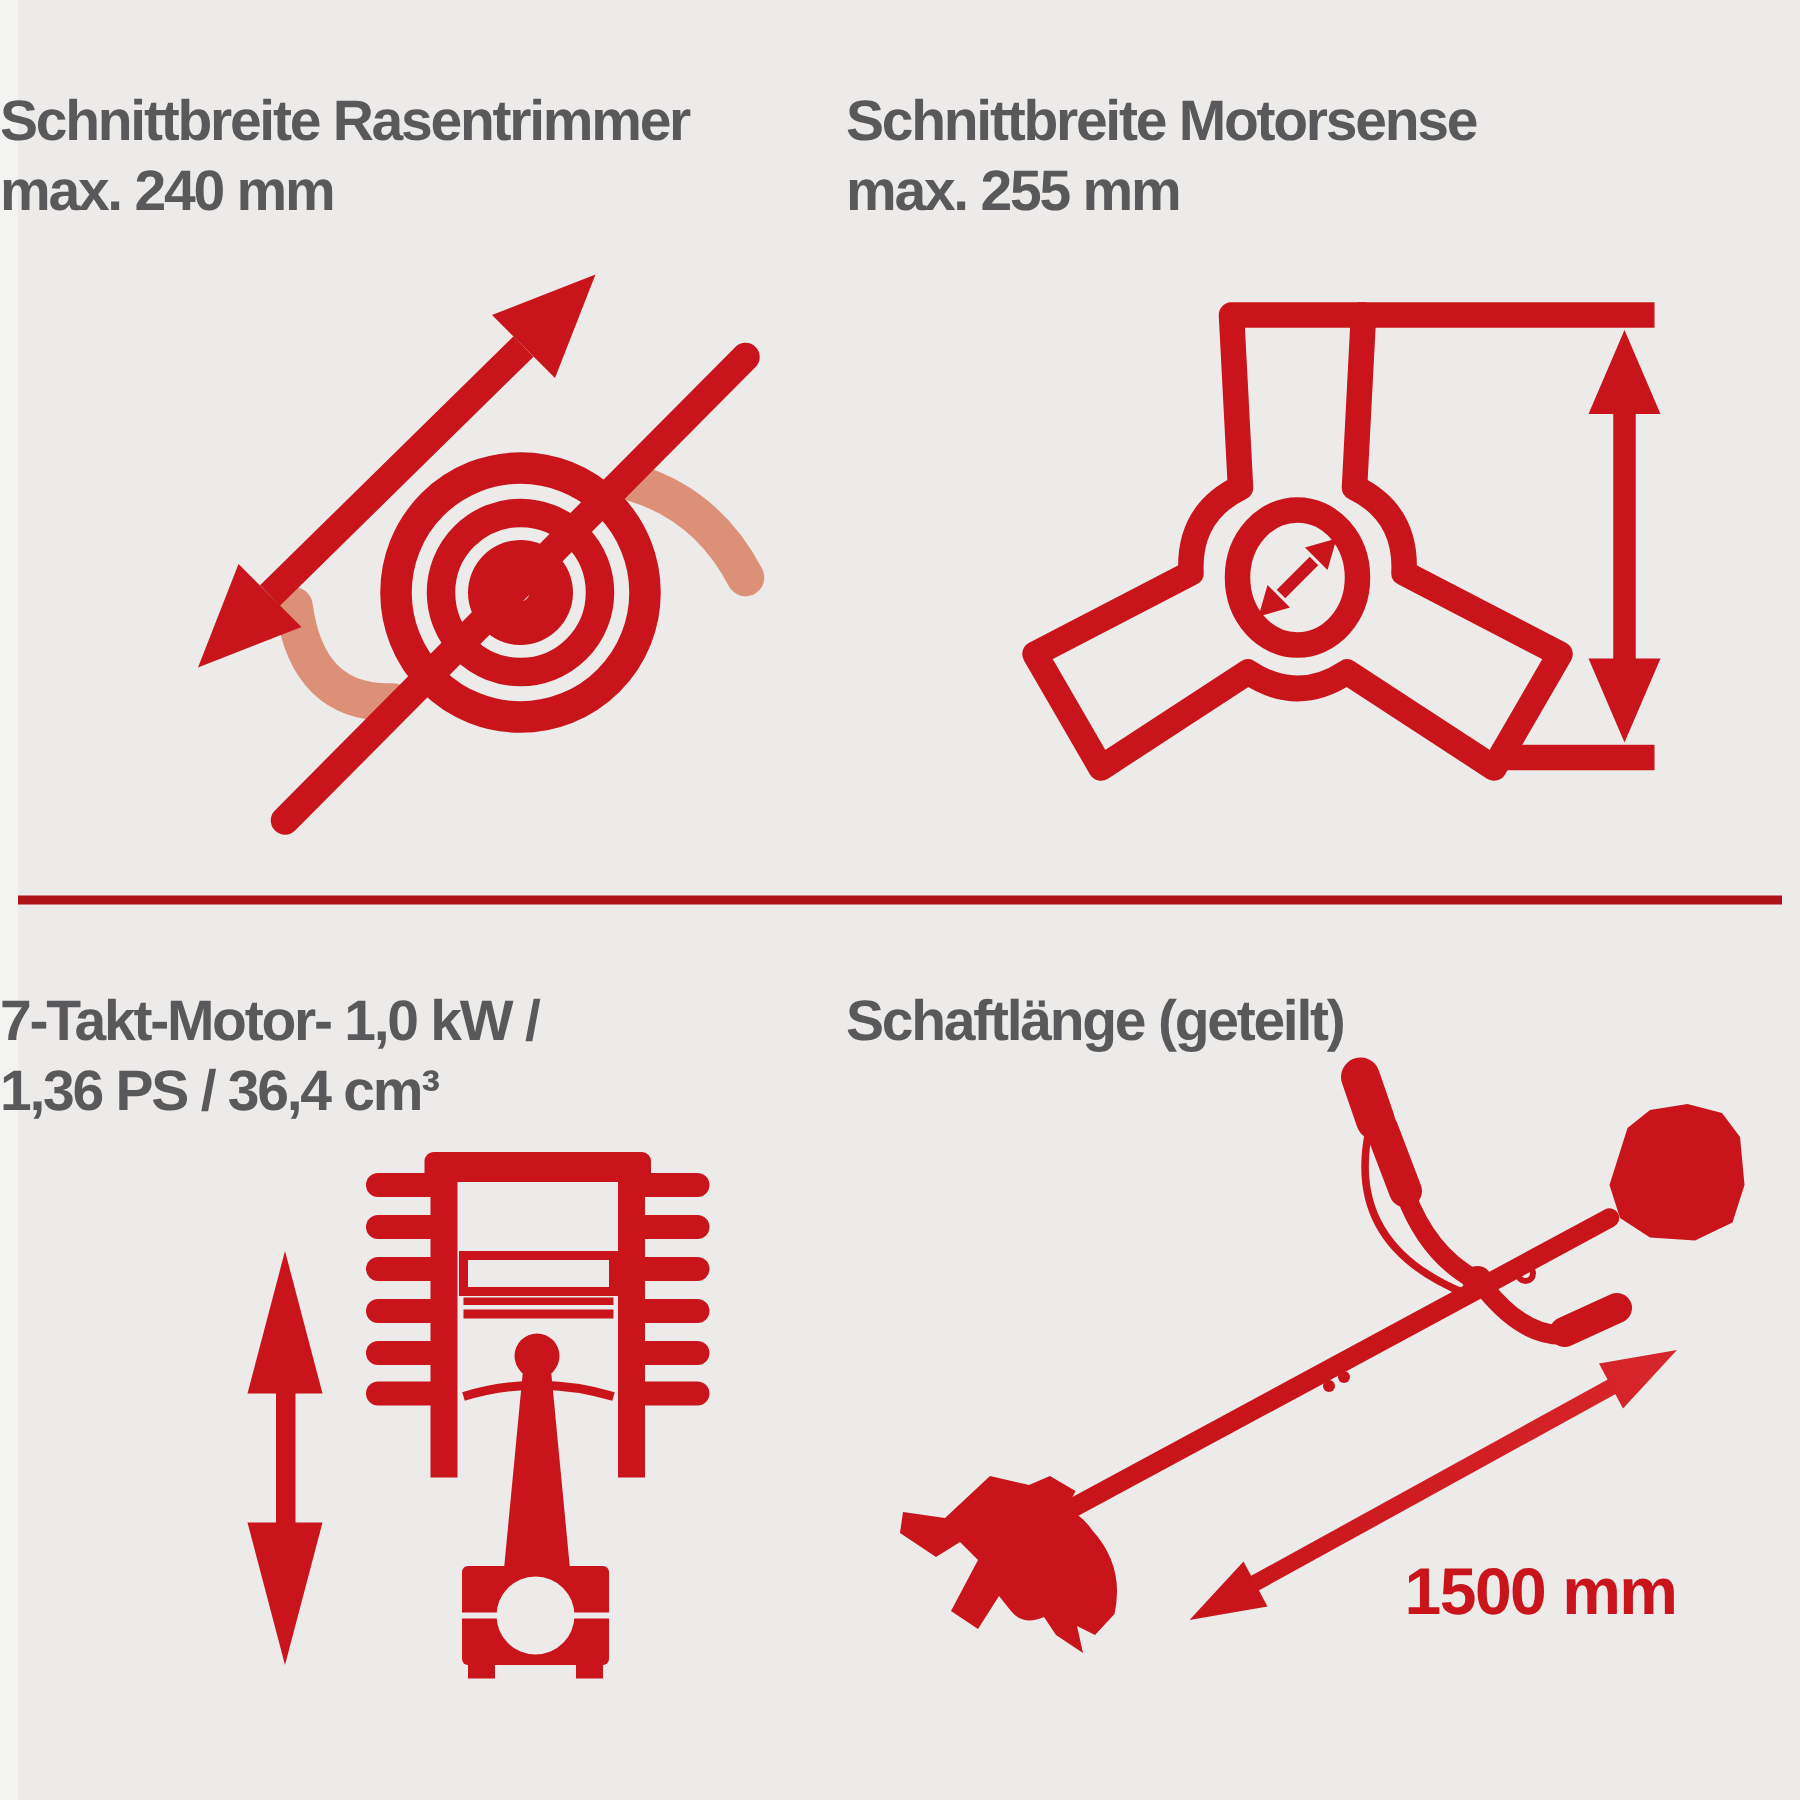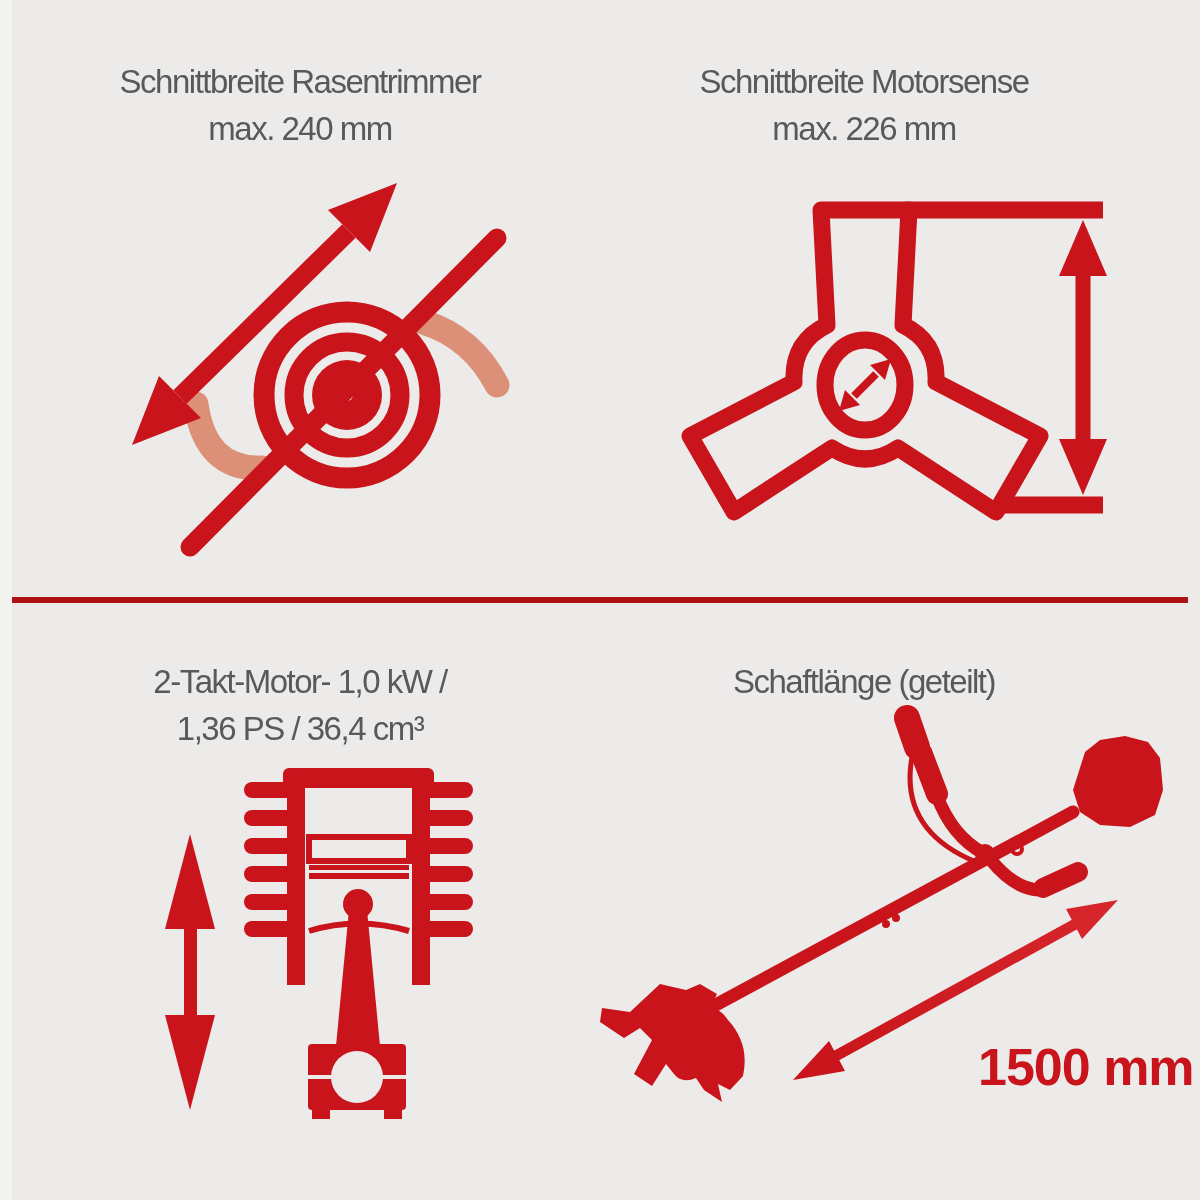--- a/index.html
+++ b/index.html
@@ -3,49 +3,49 @@
 <meta charset="utf-8">
 <style>
   html,body{margin:0;padding:0;background:#ccc;}
   #stage{
     position:relative;width:1200px;height:1200px;overflow:hidden;
     background:var(--background,#ECEBE9);
     font-family:"Liberation Sans", sans-serif;
   }
   .edge-strip{position:absolute;left:0;top:0;width:12px;height:1200px;background:#f3f3f2;}
   .title{
-    position:absolute;width:600px;text-align:center;
-    color:var(--title-gray,#59595B);font-weight:normal;font-size:33px;
+    position:absolute;width:600px;text-align:left;
+    color:var(--title-gray,#59595B);font-weight:bold;font-size:38px;
     line-height:47px;letter-spacing:-1.5px;white-space:nowrap;
   }
   .title div{white-space:nowrap;}
   .divider{position:absolute;left:12px;top:597px;width:1176px;height:6px;background:var(--divider-red,#AE1116);}
   .icon-svg{position:absolute;display:block;}
   .measure-label{
-    position:absolute;left:978px;top:1037px;width:200px;text-align:center;
-    color:var(--icon-red,#C8141A);font-weight:bold;font-size:52px;letter-spacing:-1px;white-space:nowrap;
+    position:absolute;left:927px;top:1037px;width:200px;text-align:center;
+    color:var(--icon-red,#C8141A);font-weight:bold;font-size:44px;letter-spacing:-1px;white-space:nowrap;
   }
 </style>
 </head>
 <body>
 
 <div id="stage">
 
   <div class="edge-strip"></div>
 
   <div class="title" style="left:0;top:58px;">
     <div>Schnittbreite Rasentrimmer</div>
     <div>max. 240 mm</div>
   </div>
   <div class="title" style="left:564px;top:58px;">
     <div>Schnittbreite Motorsense</div>
-    <div>max. 226 mm</div>
+    <div>max. 255 mm</div>
   </div>
   <div class="title" style="left:0;top:658px;">
-    <div>2-Takt-Motor- 1,0 kW /</div>
+    <div>7-Takt-Motor- 1,0 kW /</div>
     <div>1,36 PS / 36,4 cm³</div>
   </div>
   <div class="title" style="left:564px;top:658px;">
     <div>Schaftlänge (geteilt)</div>
   </div>
 
   <svg class="icon-svg" style="left:0;top:150px;" width="600" height="448" viewBox="0 0 600 448">
     <g>
       <path d="M196 254 Q205 320 262 318" fill="none" stroke="var(--icon-salmon)" stroke-width="25" stroke-linecap="round"></path>
       <path d="M423 172 Q472 187 497 235" fill="none" stroke="var(--icon-salmon)" stroke-width="25" stroke-linecap="round"></path>

